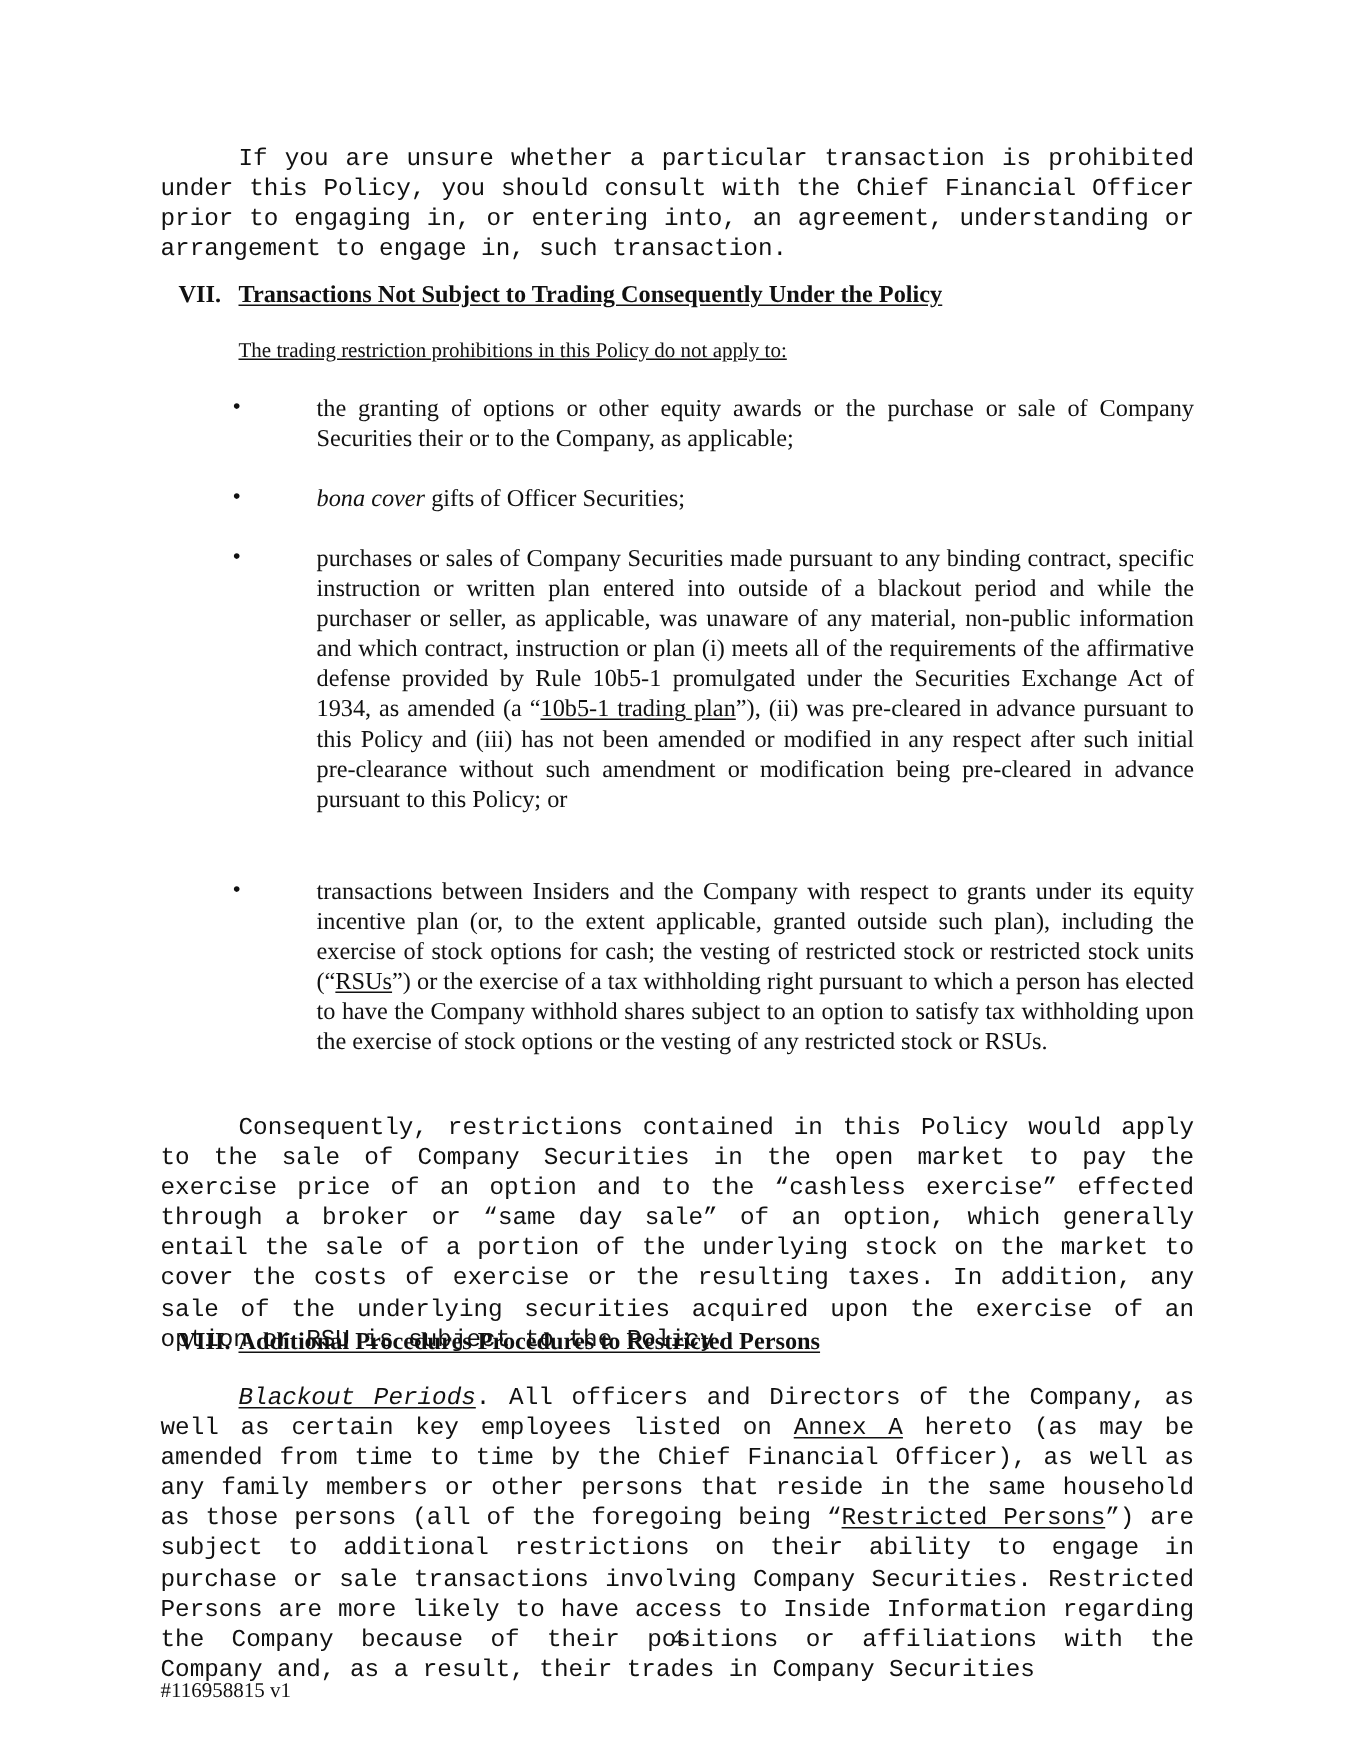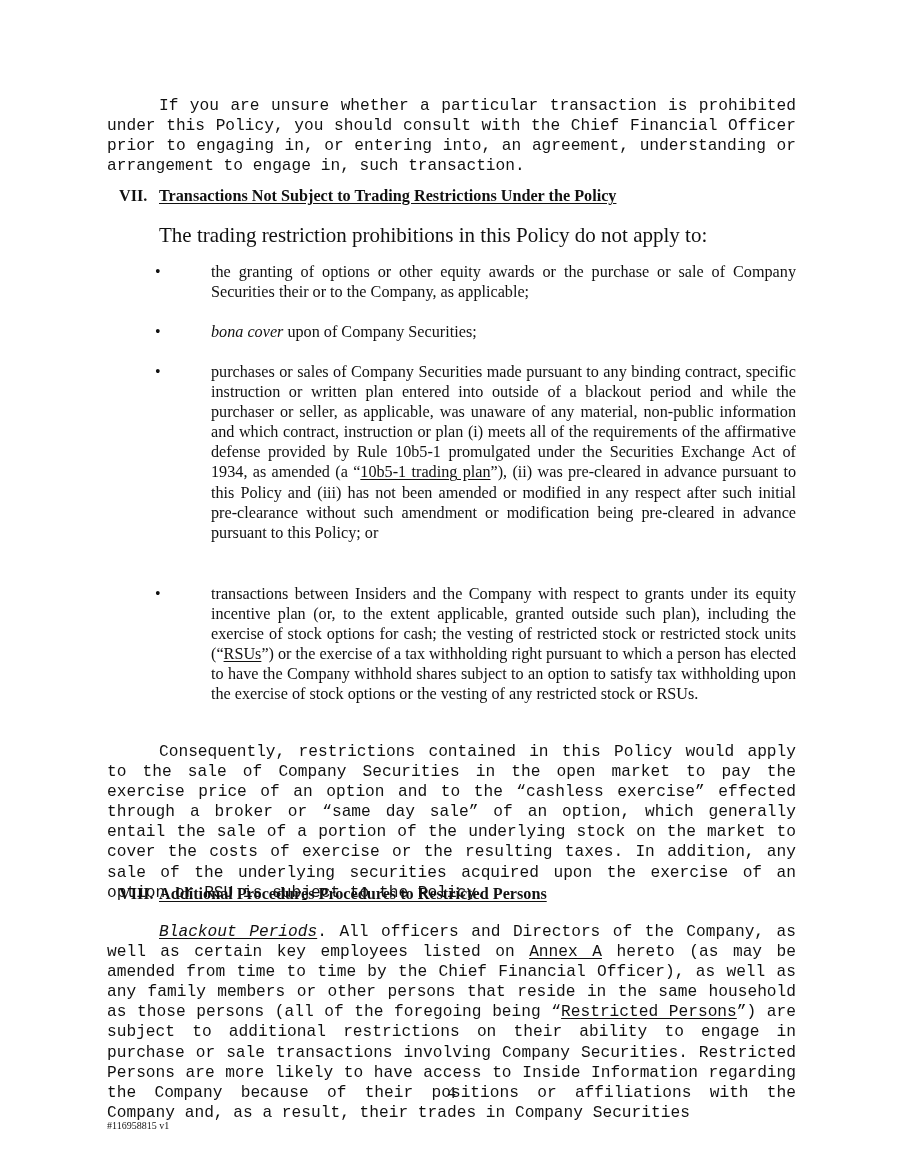--- a/index.html
+++ b/index.html
@@ -4,51 +4,51 @@
 <style>
   html, body { margin: 0; padding: 0; background: #ffffff; }
   body { width: 900px; height: 1165px; position: relative; overflow: hidden;
          font-family: "Liberation Serif", "DejaVu Serif", serif; color: #111; }
   .page { position: absolute; left: 107px; top: 0; width: 689px; }
   .p { position: absolute; left: 0; width: 689px; font-size: 16.2px; line-height: 20.1px; text-align: justify; }
   .indent { text-indent: 52px; font-family: Liberation Mono, monospace; }
   .heading { position: absolute; left: 0; font-size: 16.2px; line-height: 20px; font-weight: bold; }
   .heading .num { position: absolute; left: 12px; top: 0; }
   .heading .title { position: absolute; left: 52px; top: 0; white-space: nowrap; text-decoration: underline; text-underline-offset: 2px; }
-  .lead { position: absolute; left: 52px; font-size: 21px; line-height: 20px; white-space: nowrap; }
+  .lead { position: absolute; left: 52px; font-size: 14px; line-height: 20px; white-space: nowrap; text-decoration: underline; }
   .bullet { position: absolute; left: 0; width: 689px; }
   .bullet .dot { position: absolute; left: 48px; top: 0; font-size: 16px; line-height: 20.1px; }
   .bullet .text { position: absolute; left: 104px; width: 585px; font-size: 16.2px; line-height: 20.1px; text-align: justify; }
   .u { text-decoration: underline; text-underline-offset: 2px; }
   .i { font-style: italic; }
   .pagenum { position: absolute; left: 0; width: 689px; text-align: center; font-size: 16px; }
-  .docid { position: absolute; left: 0; font-size: 10px; }
+  .docid { position: absolute; left: 0; font-size: 14px; }
 </style>
 </head>
 <body>
 
 <div class="page">
 
   <div class="p indent" style="top:96px;">If you are unsure whether a particular transaction is prohibited under this Policy, you should consult with the Chief Financial Officer prior to engaging in, or entering into, an agreement, understanding or arrangement to engage in, such transaction.</div>
 
   <div class="heading" style="top:186px;">
     <span class="num">VII.</span>
-    <span class="title">Transactions Not Subject to Trading Restrictions Under the Policy</span>
+    <span class="title">Transactions Not Subject to Trading Consequently Under the Policy</span>
   </div>
 
   <div class="lead" style="top:225px;">The trading restriction prohibitions in this Policy do not apply to:</div>
 
   <div class="bullet" style="top:262px;">
     <span class="dot">•</span>
     <div class="text">the granting of options or other equity awards or the purchase or sale of Company Securities their or to the Company, as applicable;</div>
   </div>
 
   <div class="bullet" style="top:322px;">
     <span class="dot">•</span>
-    <div class="text"><span class="i">bona cover</span><span> upon of Company Securities;</span></div>
+    <div class="text"><span class="i">bona cover</span><span> gifts of Officer Securities;</span></div>
   </div>
 
   <div class="bullet" style="top:362px;">
     <span class="dot">•</span>
     <div class="text"><span>purchases or sales of Company Securities made pursuant to any binding contract, specific instruction or written plan entered into outside of a blackout period and while the purchaser or seller, as applicable, was unaware of any material, non-public information and which contract, instruction or plan (i) meets all of the requirements of the affirmative defense provided by Rule 10b5-1 promulgated under the Securities Exchange Act of 1934, as amended (a “</span><span class="u">10b5-1 trading plan</span><span>”), (ii) was pre-cleared in advance pursuant to this Policy and (iii) has not been amended or modified in any respect after such initial pre-clearance without such amendment or modification being pre-cleared in advance pursuant to this Policy; or</span></div>
   </div>
 
   <div class="bullet" style="top:584px;">
     <span class="dot">•</span>
     <div class="text"><span>transactions between Insiders and the Company with respect to grants under its equity incentive plan (or, to the extent applicable, granted outside such plan), including the exercise of stock options for cash; the vesting of restricted stock or restricted stock units (“</span><span class="u">RSUs</span><span>”) or the exercise of a tax withholding right pursuant to which a person has elected to have the Company withhold shares subject to an option to satisfy tax withholding upon the exercise of stock options or the vesting of any restricted stock or RSUs.</span></div>

